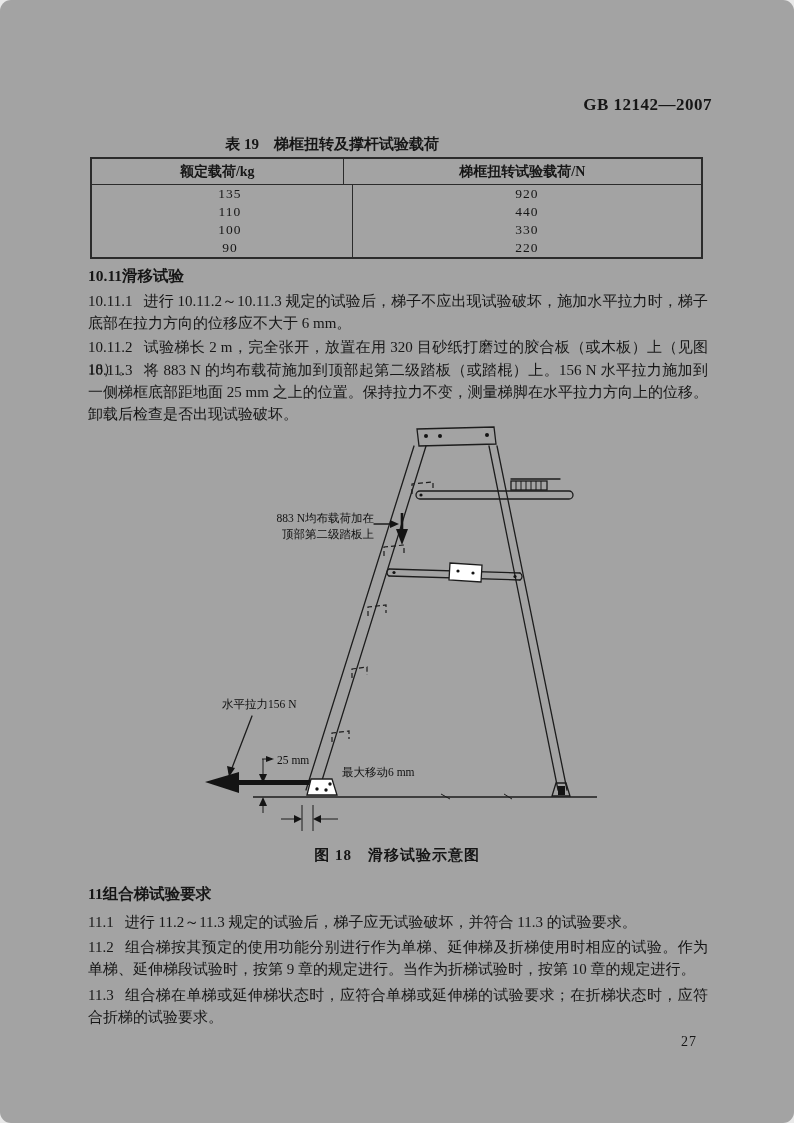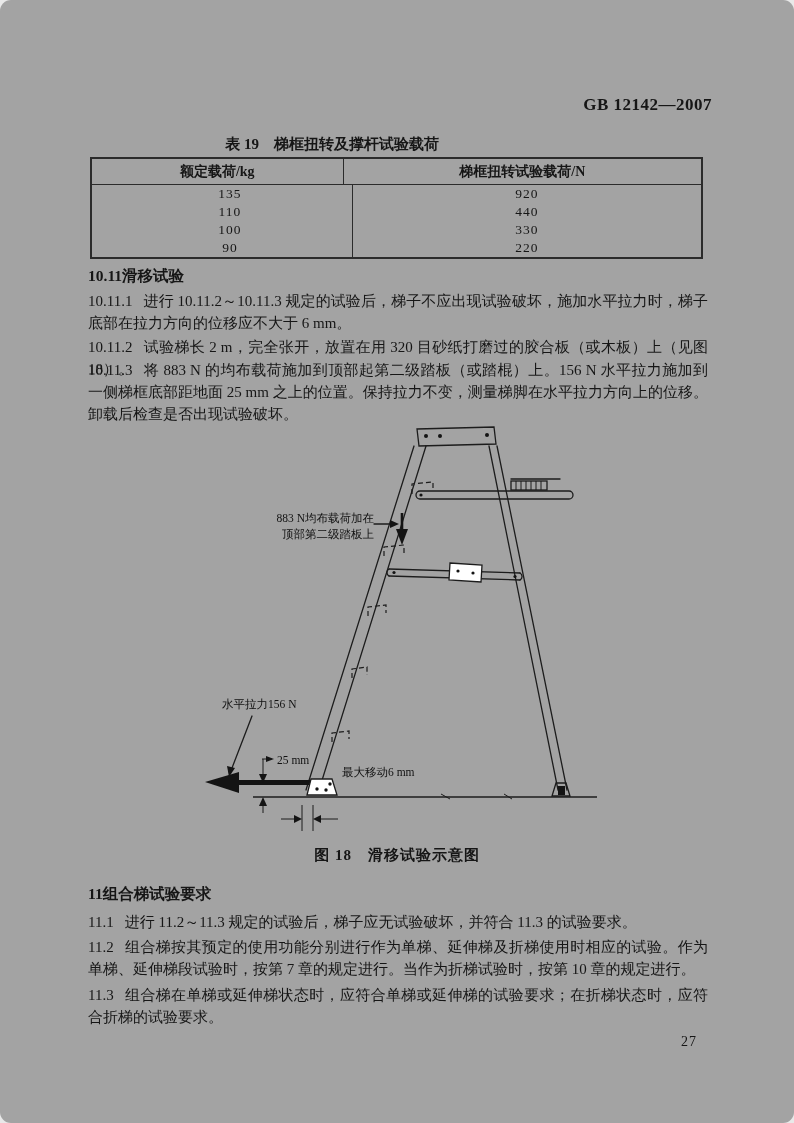--- a/index.html
+++ b/index.html
@@ -192,21 +192,21 @@
   <div class="fig-label" style="top:764px; left:342px;">最大移动6 mm</div>
   <div class="fig-caption">图 18　滑移试验示意图</div>
 
   <div class="clause-h" style="top:884px">
     <span class="num">11</span><span>组合梯试验要求</span>
   </div>
   <p class="clause" style="top:911px">
     <span class="num">11.1</span><span>进行 11.2～11.3 规定的试验后，梯子应无试验破坏，并符合 11.3 的试验要求。</span>
   </p>
   <p class="clause" style="top:936px">
-    <span class="num">11.2</span><span>组合梯按其预定的使用功能分别进行作为单梯、延伸梯及折梯使用时相应的试验。作为单梯、延伸梯段试验时，按第 7 章的规定进行。当作为折梯试验时，按第 10 章的规定进行。</span>
+    <span class="num">11.2</span><span>组合梯按其预定的使用功能分别进行作为单梯、延伸梯及折梯使用时相应的试验。作为单梯、延伸梯段试验时，按第 9 章的规定进行。当作为折梯试验时，按第 10 章的规定进行。</span>
   </p>
   <p class="clause" style="top:984px">
     <span class="num">11.3</span><span>组合梯在单梯或延伸梯状态时，应符合单梯或延伸梯的试验要求；在折梯状态时，应符合折梯的试验要求。</span>
   </p>
 
   <div class="pgnum">27</div>
 
 </div>
 
 </body></html>

